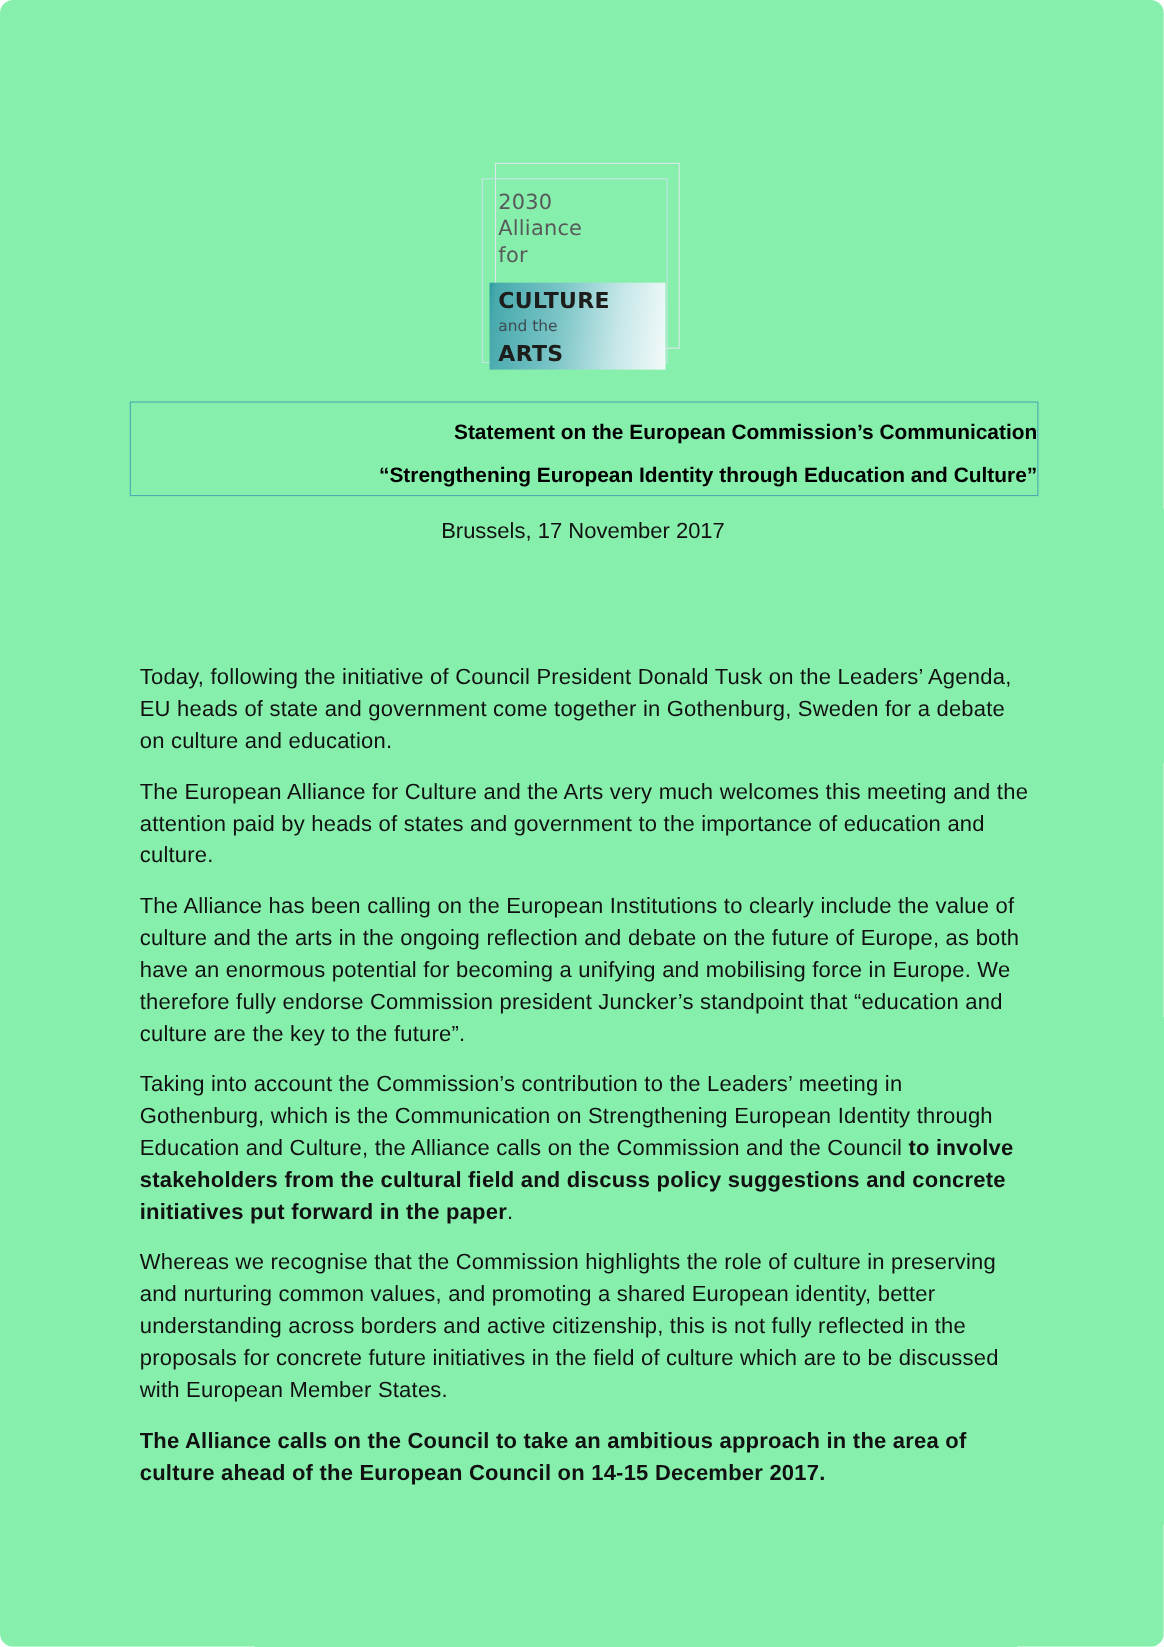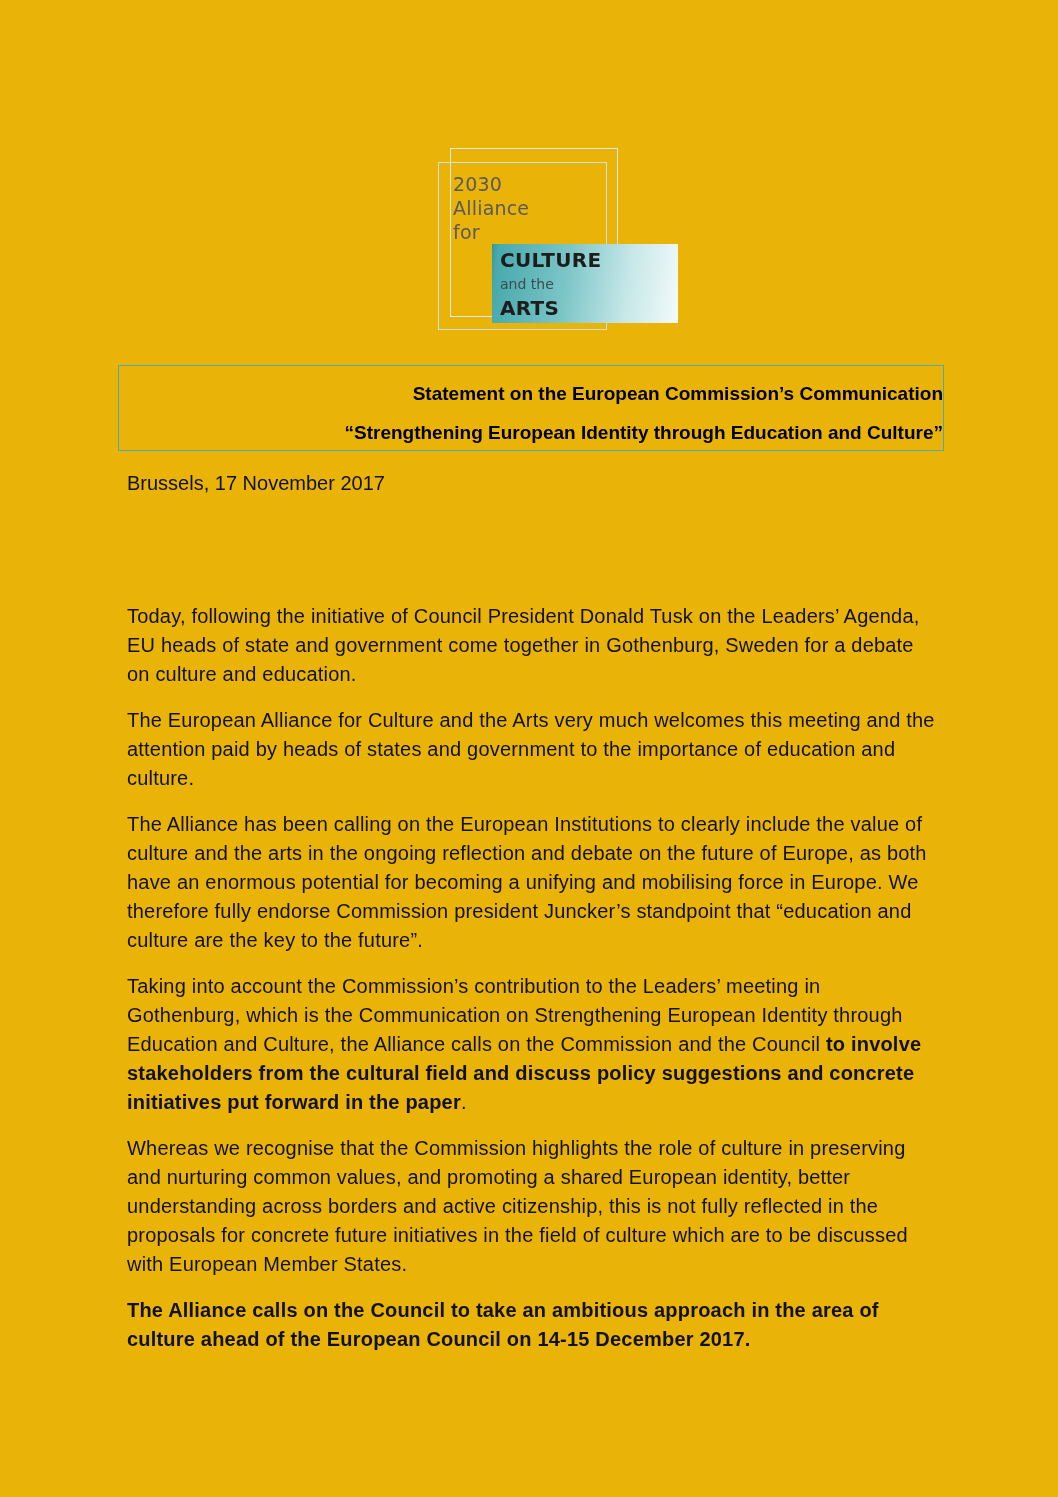--- a/index.html
+++ b/index.html
@@ -1,64 +1,64 @@
 <!DOCTYPE html>
 <html><head>
 <meta charset="utf-8">
 <style>
   * { margin:0; padding:0; box-sizing:border-box; }
   html,body { background:#ffffff; }
   .page {
     position:relative;
     width:1058px;
     height:1497px;
-    background:#eab308;
+    background:#86efac;
     font-family:"Liberation Sans", sans-serif;
     color:#111111;
     overflow:hidden;
+    border-radius:12px;
   }
 
   
   .logo { position:absolute; left:438px; top:148px; width:182px; height:183px; }
   .sq-back {
     position:absolute; left:12px; top:0; width:168px; height:169px;
     border:1px solid #dde8e8; background:transparent;
   }
   .sq-front {
     position:absolute; left:0; top:14px; width:169px; height:168px;
     border:1px solid #c6e4e5; background:transparent;
   }
   .logo-top-text {
     position:absolute; left:15px; top:24px;
     font-size:19px; line-height:24px; color:#58595b;
     font-family:"DejaVu Sans", sans-serif;
     letter-spacing:0.2px;
   }
   .logo-band {
-    position:absolute; left:7px; top:96px; width:186px; height:79px;
+    position:absolute; left:7px; top:109px; width:160px; height:79px;
     background:linear-gradient(97deg, #2f9b9e 0px, #48aaad 7px, #7cc5c7 40%, #c6e7e8 72%, #f3fafa 100%);
-    margin-left:47px;
   }
   .logo-band-text { padding:4px 0 0 8px; font-family:"DejaVu Sans", sans-serif; }
   .logo-bold   { font-size:20px; font-weight:bold; color:#1d1d1b; line-height:25px; letter-spacing:0.3px; }
   .logo-small  { font-size:14px; color:#3c4c52; line-height:23px; }
 
   
   .title-box {
     position:absolute; left:118px; top:365px; width:826px; height:86px;
     border:1px solid #4aabb2;
     text-align:center;
     padding-top:8px;
   }
   .title-line { font-size:19px; font-weight:bold; line-height:39px; color:#000000;text-align:right; }
 
   
   .dateline {
     position:absolute; left:127px; top:472px; width:806px;
-    text-align:left; font-size:20px; color:#111111;
+    text-align:center; font-size:20px; color:#111111;
   }
 
   
   .body-text {
     position:absolute; left:127px; top:602px; width:812px;
     font-size:20px; line-height:29px; letter-spacing:0.2px; color:#111111;
   }
   .body-text p { margin:0 0 17px 0; }
   .b { font-weight:bold; }
 </style>

